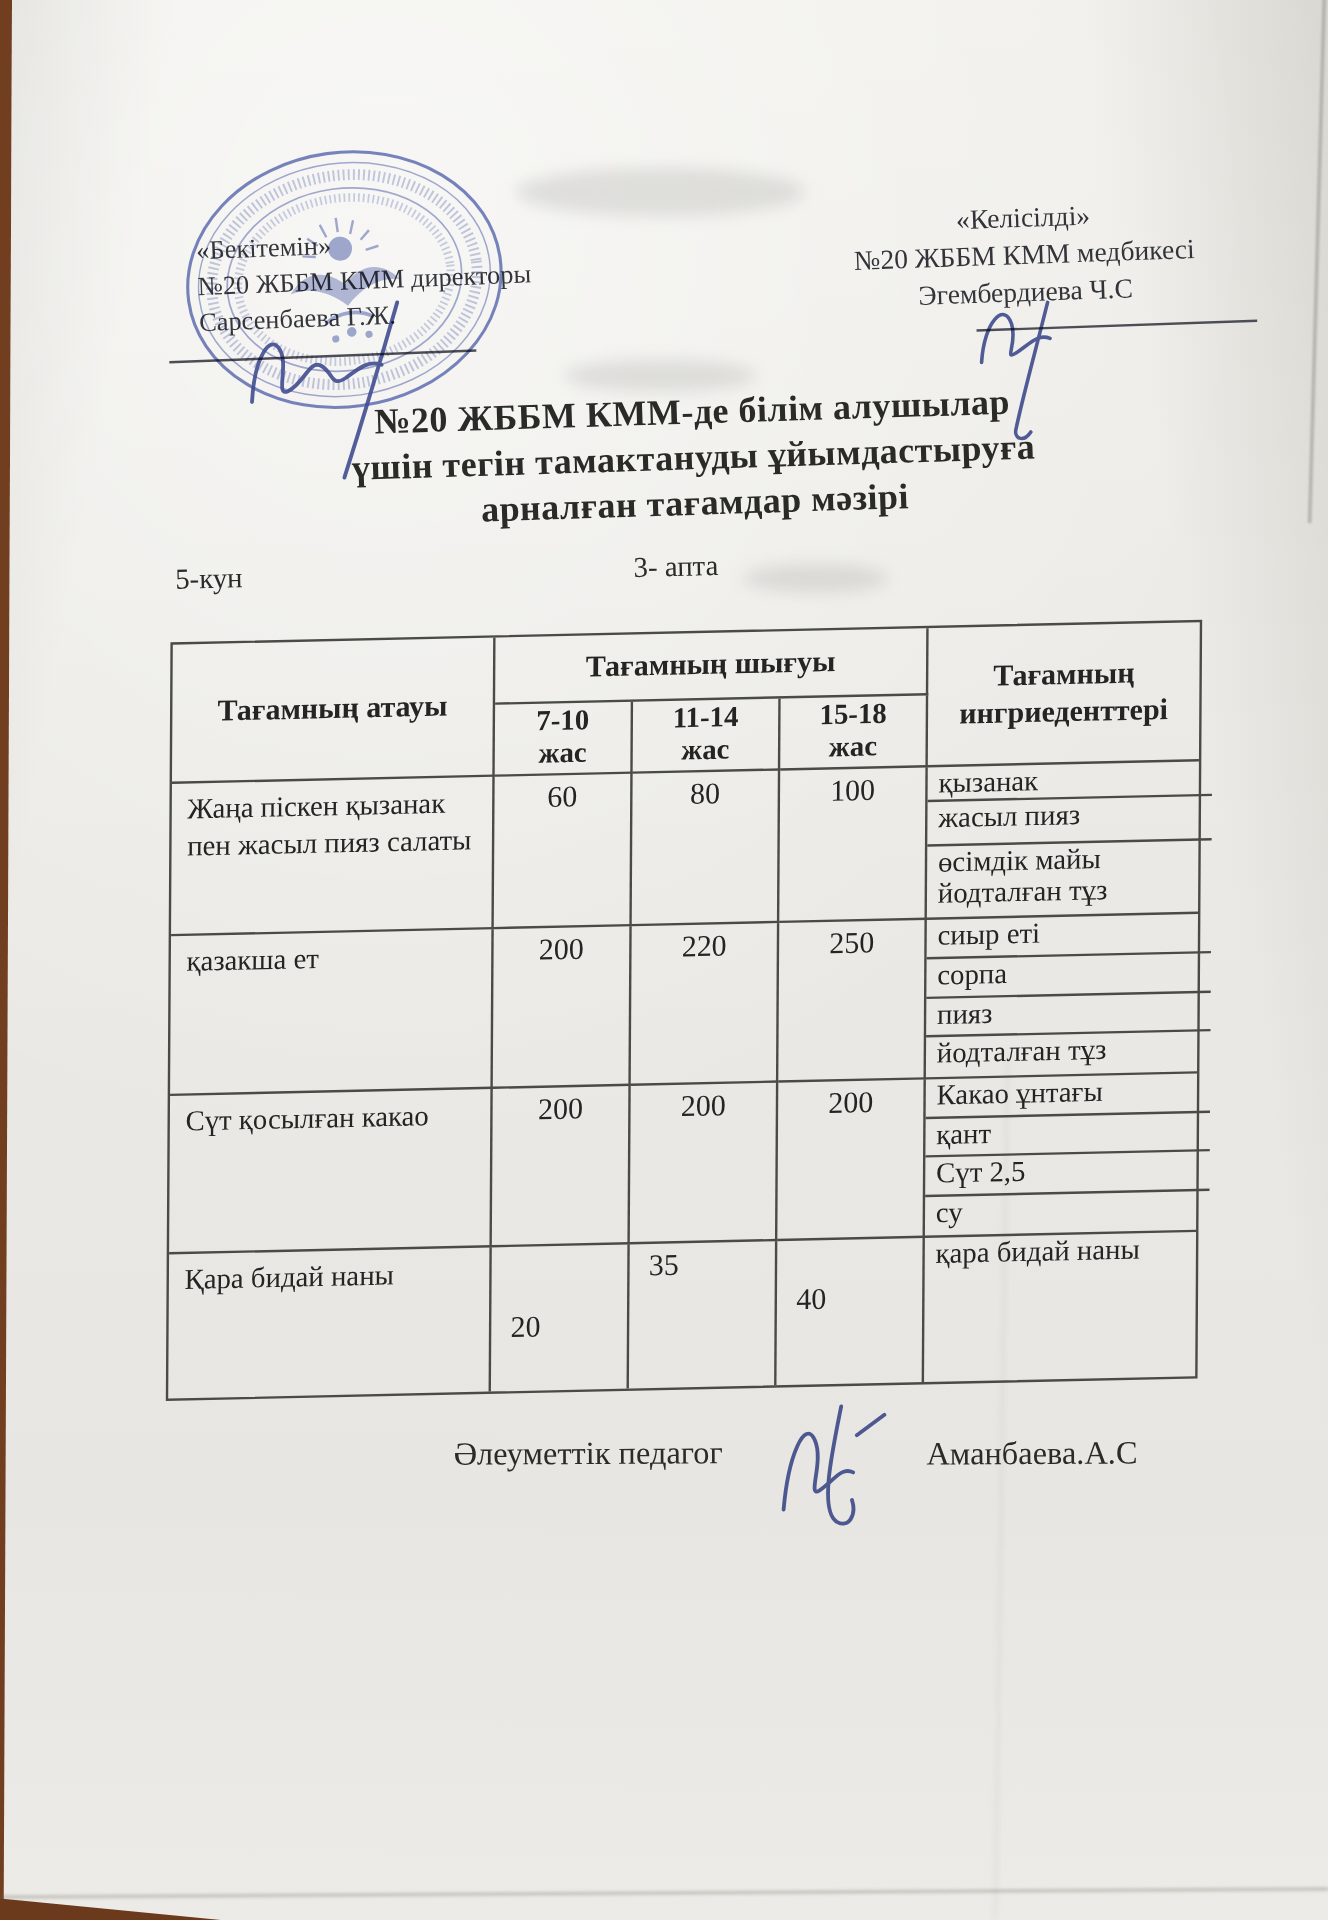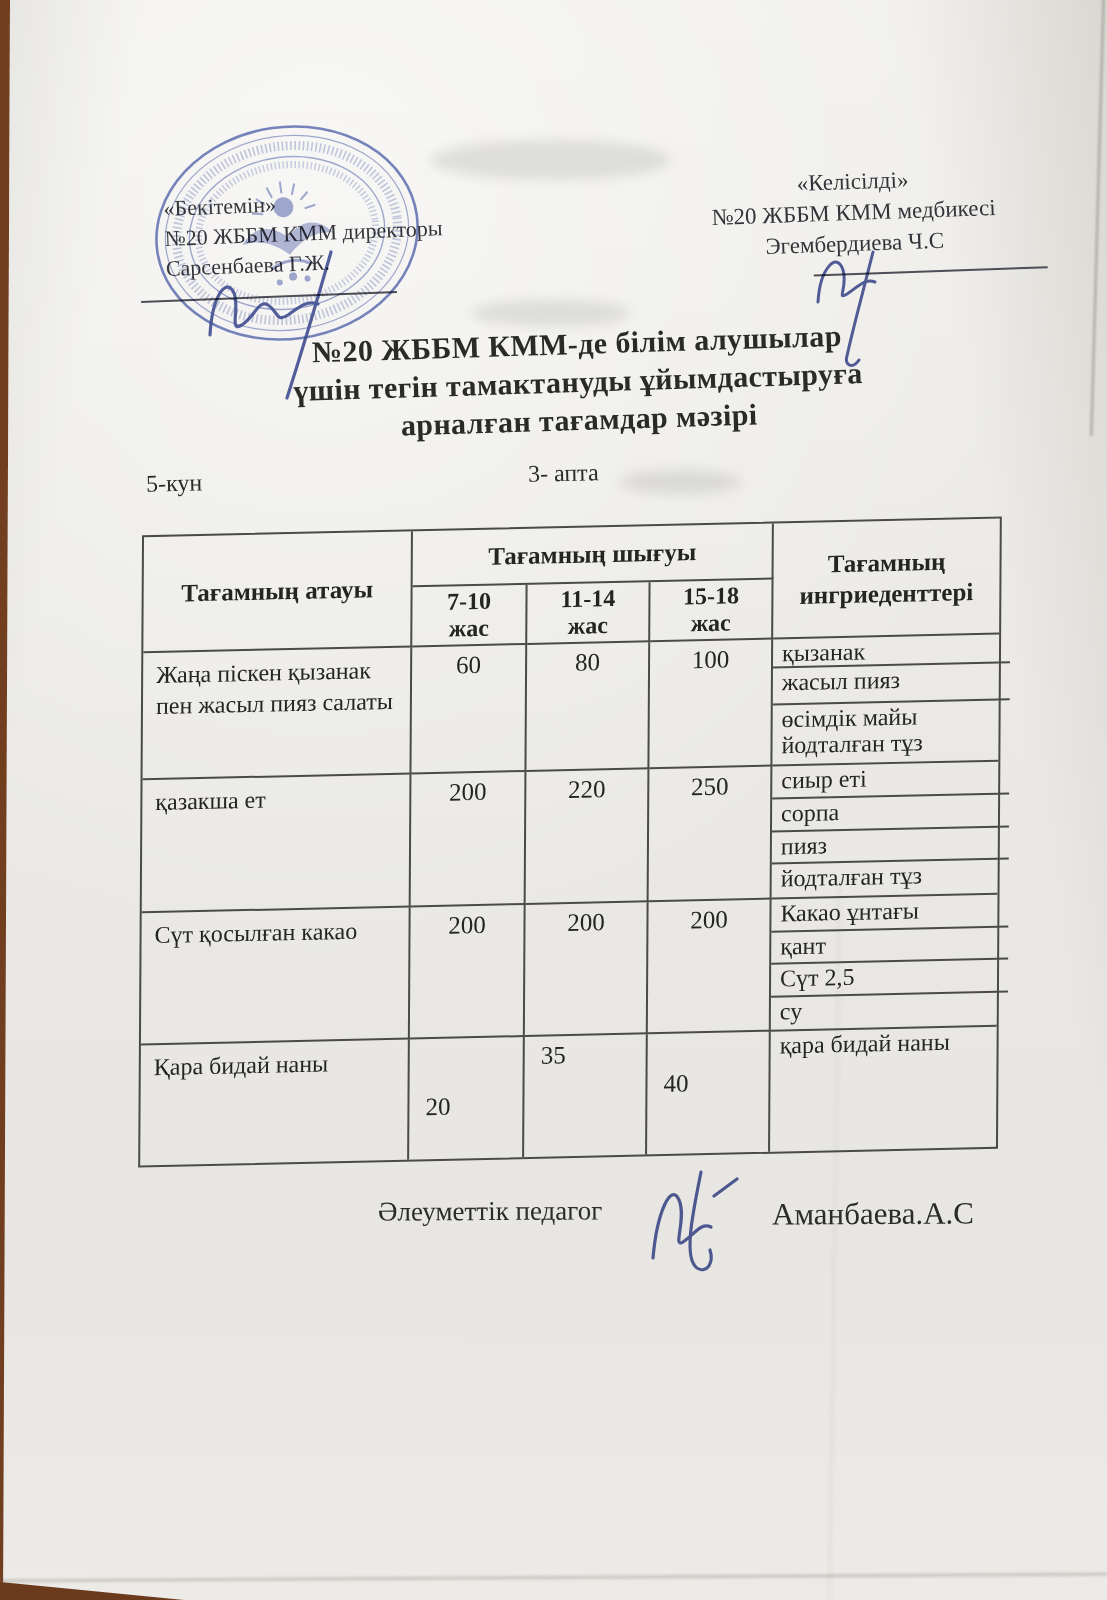--- a/index.html
+++ b/index.html
@@ -62,21 +62,21 @@
   .cing{display:flex;flex-direction:column;align-items:stretch;font-size:24px;line-height:26px;}
   .sub{padding:1px 4px 0 9px;position:relative;white-space:pre-line;}
   .sub.grow{flex:1;}
   .sub.h27{flex:0 0 28px;}
   .sub.h35{flex:0 0 36px;}
   .sub.q{flex:1 1 0;}
   .sub.divided::after{content:"";position:absolute;left:0;bottom:0;width:calc(100% + 11px);
     border-bottom:2px solid #4a4a46;z-index:2;}
   
   .foot-role{position:absolute;left:378px;top:1196px;font-size:27px;transform:rotate(-.3deg);}
-  .foot-name{position:absolute;left:772px;top:1196px;font-size:31px;transform:rotate(-.3deg);}
+  .foot-name{position:absolute;left:772px;top:1196px;font-size:27px;transform:rotate(-.3deg);}
   
   .ink{position:absolute;left:0;top:0;width:1107px;height:1600px;pointer-events:none;
     mix-blend-mode:multiply;opacity:.92;}
 </style>
 </head>
 <body>
 
 <div class="photo">
 
   <div class="paper"></div>

